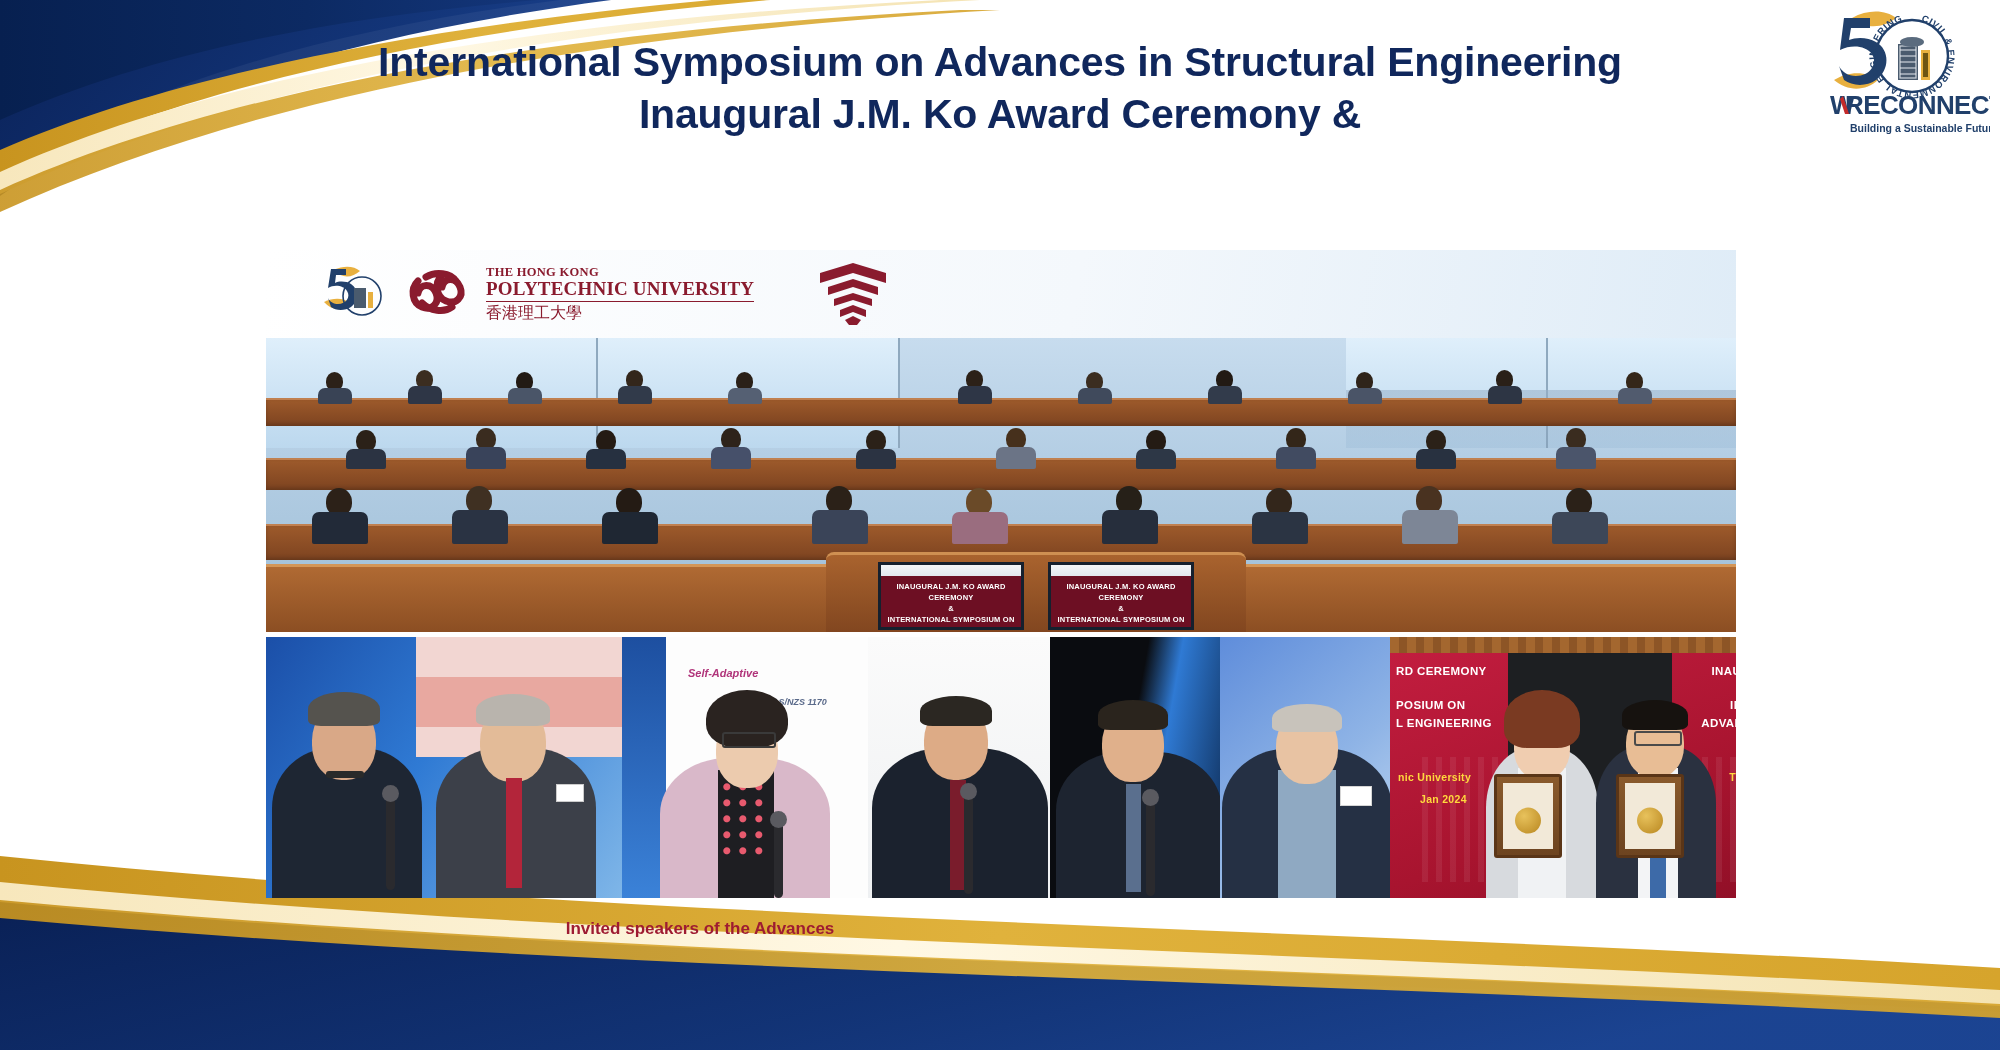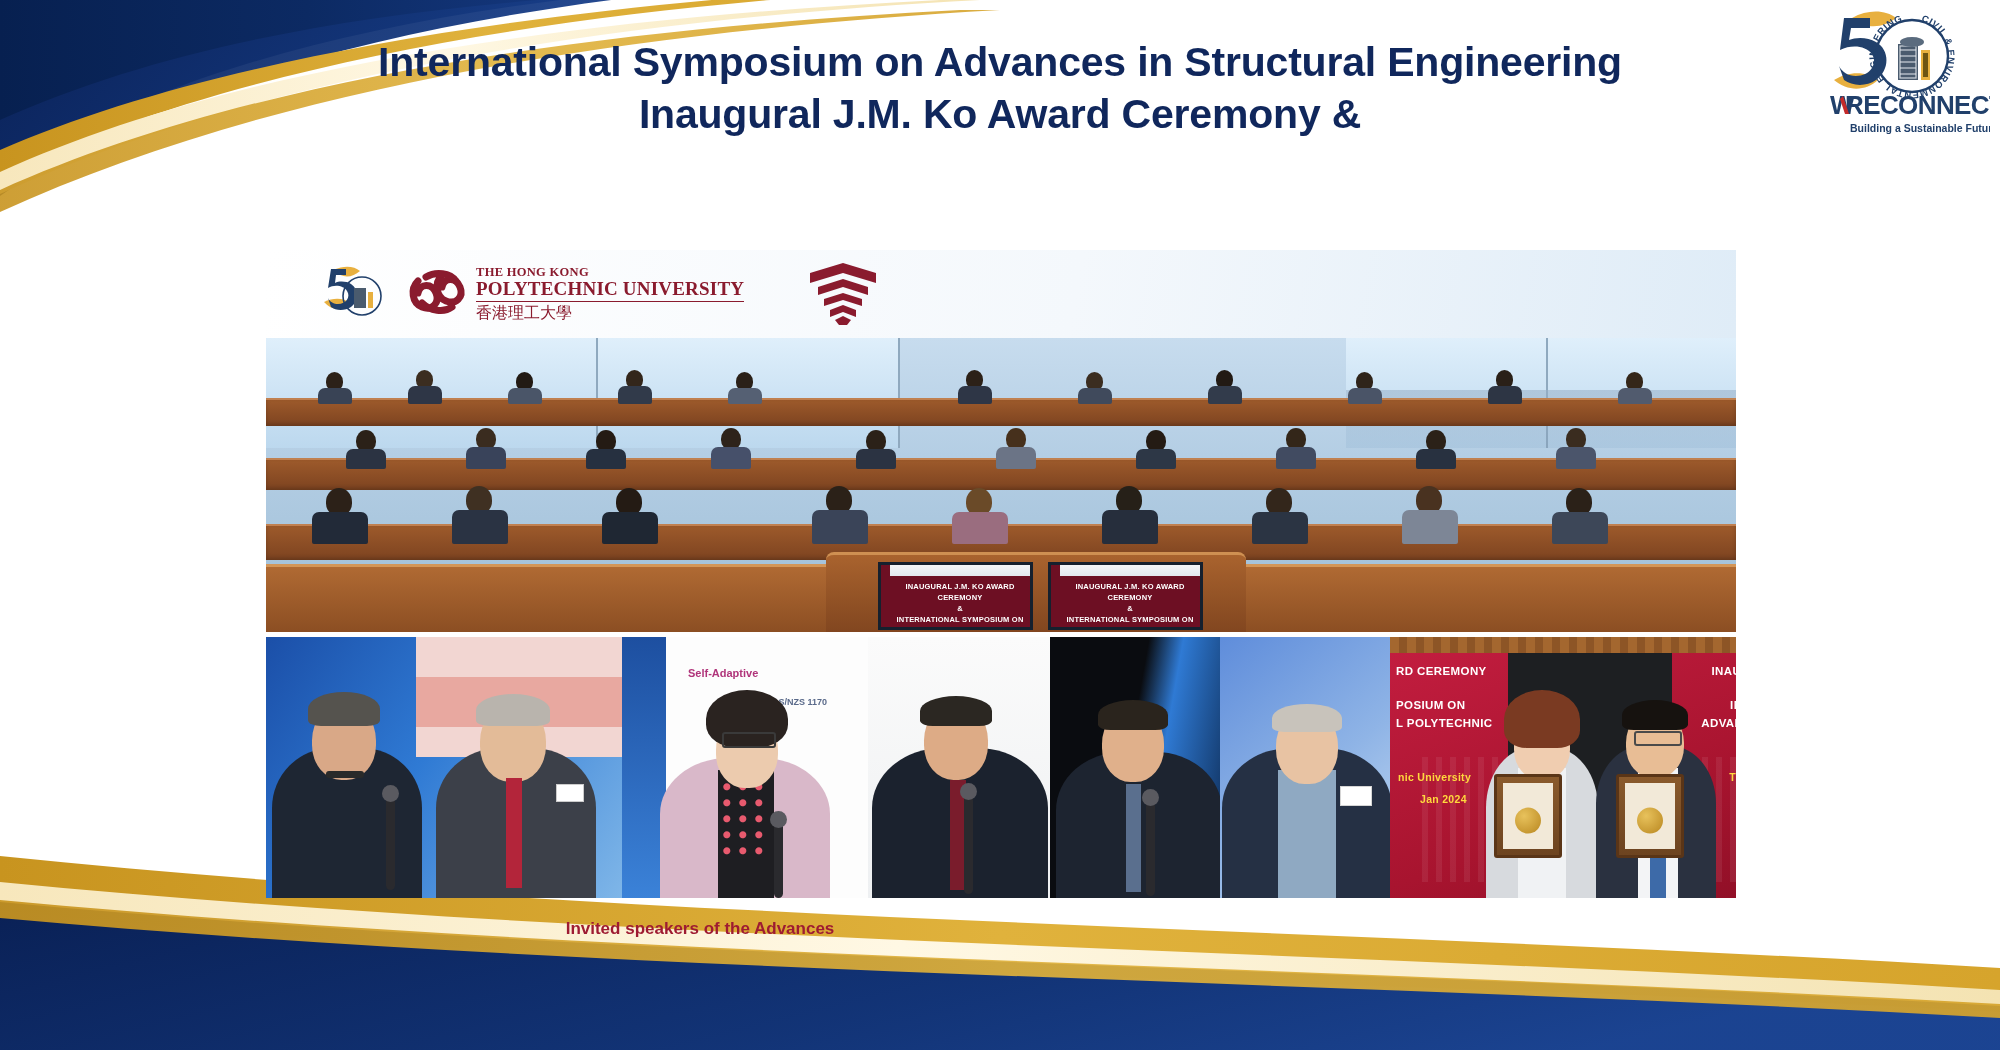--- a/index.html
+++ b/index.html
@@ -31,21 +31,21 @@
   
   .hero{position:absolute;left:0;top:0;width:1470px;height:382px;overflow:hidden;
         background:linear-gradient(#dfe9f3 0%,#cfe0ef 55%,#b9d2e6 100%);}
   .hero-banner{position:absolute;left:0;top:0;width:1470px;height:88px;
         background:linear-gradient(100deg,#ffffff 0%,#f4f8fc 55%,#dfecf7 100%);
         display:flex;align-items:center;}
   .hb-50{width:64px;height:64px;margin-left:52px;flex:none;}
   .hb-50 svg{width:100%;height:100%;display:block;}
   .hb-knot{width:72px;height:62px;margin-left:22px;flex:none;}
   .hb-knot svg{width:100%;height:100%;display:block;}
-  .hb-polyu{color:#8a1b2e;line-height:1.05;}
+  .hb-polyu{margin-left:10px;color:#8a1b2e;line-height:1.05;}
   .hb-polyu .l1{font-size:12.5px;font-weight:bold;letter-spacing:.3px;font-family:"Liberation Serif",serif;}
   .hb-polyu .l2{font-size:19px;font-weight:bold;letter-spacing:.2px;font-family:"Liberation Serif",serif;
        border-bottom:1.6px solid #8a1b2e;padding-bottom:2px;}
   .hb-polyu .l3{font-size:16px;margin-top:3px;font-family:"Liberation Serif",serif;}
   .hb-dept-mark{width:78px;height:66px;margin-left:60px;flex:none;}
   .hb-dept-mark svg{width:100%;height:100%;display:block;}
   .hb-dept{margin-left:12px;color:#8a1b2e;line-height:1.06;}
   .hb-dept .l1{font-size:12.5px;font-weight:bold;letter-spacing:.3px;font-family:"Liberation Serif",serif;}
   .hb-dept .l2{font-size:20px;font-weight:bold;letter-spacing:.2px;font-family:"Liberation Serif",serif;
        border-bottom:1.6px solid #8a1b2e;padding-bottom:2px;}
@@ -55,21 +55,21 @@
   .aud{position:absolute;left:0;top:88px;width:1470px;height:294px;overflow:hidden;
        background:linear-gradient(#c7dcee 0%,#b4cee4 40%,#9dbdd6 100%);}
   .aud .window{position:absolute;top:0;height:110px;background:
        linear-gradient(#dfeffb,#bcd8ee);border-right:2px solid #8fa9bf;}
   .aud .cityline{position:absolute;top:52px;height:58px;background:
        linear-gradient(rgba(150,175,200,.55),rgba(120,150,180,.25));}
   .row{position:absolute;left:0;width:1470px;background:linear-gradient(#9d5a2b,#7d4320);
        border-top:2px solid #c08050;box-shadow:0 -2px 4px rgba(0,0,0,.2) inset;}
   .head{position:absolute;border-radius:50% 50% 45% 45%;}
   .torso{position:absolute;border-radius:7px 7px 2px 2px;}
-  .screenbox{position:absolute;background:#6d0f23;border:3px solid #15202e;overflow:hidden;padding-left:9px;}
+  .screenbox{position:absolute;background:#6d0f23;border:3px solid #15202e;overflow:hidden;}
   .screenbox .top{height:18%;background:linear-gradient(#f3f5f8,#e3e8ee);}
   .screenbox .txt{color:#fff;text-align:center;font-size:7.5px;font-weight:bold;line-height:1.45;padding-top:6px;letter-spacing:.2px;}
 
   
   .strip{position:absolute;left:0;top:387px;width:1470px;height:261px;display:flex;overflow:hidden;}
   .ph{position:relative;height:261px;overflow:hidden;flex:none;}
   .ph .bg{position:absolute;inset:0;}
   .suit{position:absolute;bottom:0;border-radius:40% 40% 0 0;}
   .face{position:absolute;border-radius:48% 48% 46% 46%;}
   .hair{position:absolute;border-radius:50% 50% 18% 18%;}
@@ -347,21 +347,21 @@
         <div class="face" style="left:214px;bottom:116px;width:66px;height:78px;background:#e3bb98;"></div>
         <div class="hair" style="left:210px;bottom:172px;width:74px;height:32px;background:#b9b4ad;"></div>
         <div style="position:absolute;left:240px;bottom:10px;width:16px;height:110px;background:#b3253a;"></div>
         <div style="position:absolute;left:290px;bottom:96px;width:26px;height:16px;background:#fff;border:1px solid #ccc;"></div>
         <div class="mic" style="left:120px;bottom:8px;height:96px;"></div>
         <div class="micball" style="left:116px;bottom:96px;"></div>
       </div>
 
       <div style="width:5px;background:#ffffff;"></div>
 
-      <div class="ph" style="width:246px;">
+      <div class="ph" style="width:246px;font-style:italic;">
         <div class="slidebg"></div>
         <div style="position:absolute;left:0;top:0;width:44px;height:261px;background:linear-gradient(#1d4fa0,#3b82d8);"></div>
         <div class="slidetxt" style="left:66px;top:30px;">Self-Adaptive</div>
         <div class="slidetxt" style="left:150px;top:60px;font-size:9px;color:#5a6a8a;">AS/NZS 1170</div>
         <div class="suit" style="left:38px;width:170px;height:140px;background:#d9b8c9;"></div>
         <div style="position:absolute;left:96px;bottom:0;width:56px;height:128px;background:#1e1e22;"></div>
         <div style="position:absolute;left:100px;bottom:40px;width:48px;height:76px;
                     background:radial-gradient(circle at 30% 30%,#e85a6e 3px,transparent 4px) 0 0/16px 16px,#1e1e22;"></div>
         <div class="face" style="left:94px;bottom:110px;width:62px;height:74px;background:#eccbae;"></div>
         <div class="hair" style="left:84px;bottom:150px;width:82px;height:58px;background:#2a2320;border-radius:50% 50% 40% 40%;"></div>
@@ -407,21 +407,21 @@
 
       <div style="width:5px;background:#ffffff;"></div>
 
       <div class="award" style="width:400px;">
         <div class="wood"></div>
         <div class="backdrop"></div>
         <div class="ghost"></div>
 
         <div class="aw-w" style="left:6px;top:28px;">RD CEREMONY</div>
         <div class="aw-w" style="left:6px;top:62px;">POSIUM ON</div>
-        <div class="aw-w" style="left:6px;top:80px;">L POLYTECHNIC</div>
+        <div class="aw-w" style="left:6px;top:80px;">L ENGINEERING</div>
         <div class="aw-y" style="left:8px;top:134px;">nic University</div>
         <div class="aw-y" style="left:30px;top:156px;">Jan 2024</div>
 
         <div class="aw-w" style="right:6px;top:28px;">INAUGURAL</div>
         <div class="aw-w" style="right:6px;top:62px;">INTERNA</div>
         <div class="aw-w" style="right:6px;top:80px;">ADVANCES IN</div>
         <div class="aw-y" style="right:10px;top:134px;">The Hong</div>
         <div class="aw-y" style="right:26px;top:156px;">Hong</div>
 
         <div style="position:absolute;left:118px;top:16px;width:164px;height:245px;background:#1d1f22;"></div>

